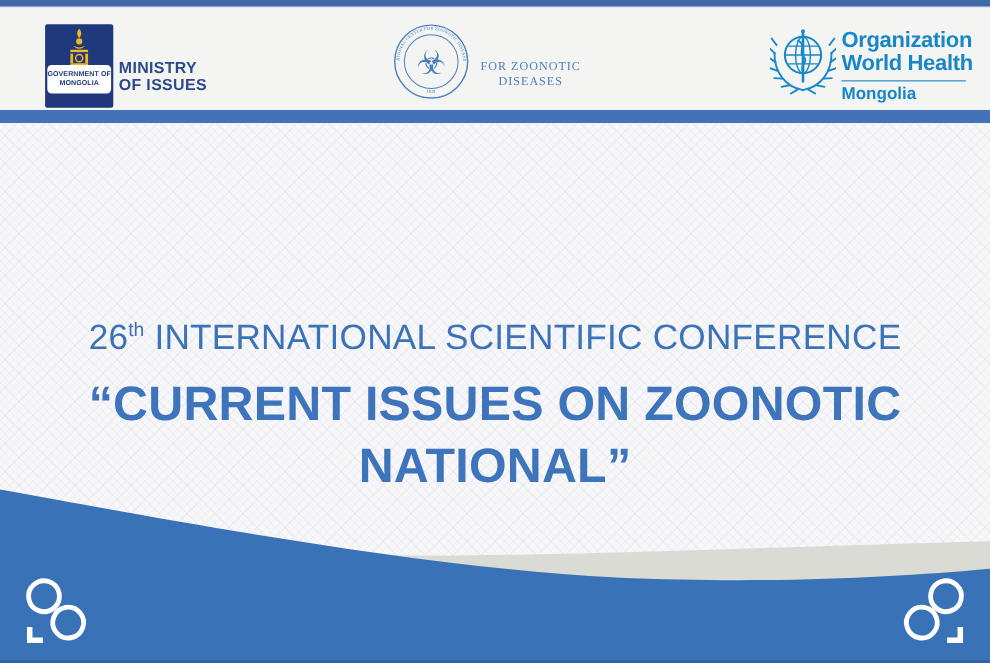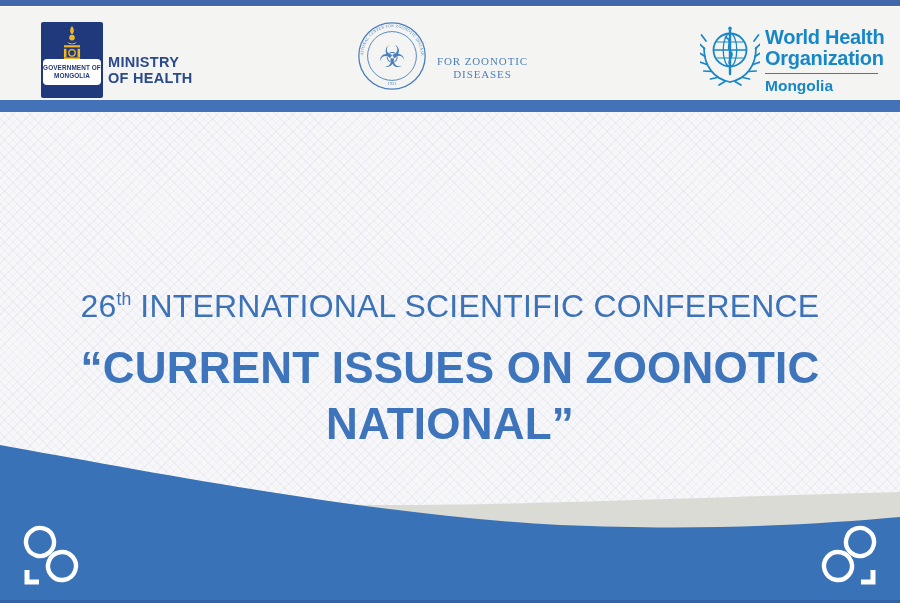--- a/index.html
+++ b/index.html
@@ -124,21 +124,21 @@
         <circle cx="12" cy="30" r="3.6" fill="none" stroke="var(--gold)" stroke-width="1.5"></circle>
         <rect x="3" y="35.2" width="18" height="2.4" fill="var(--gold)"></rect>
       </svg>
       <div class="gov-label">
         <div>GOVERNMENT OF</div>
         <div>MONGOLIA</div>
       </div>
     </div>
     <div class="ministry-name">
       <div>MINISTRY</div>
-      <div>OF HEALTH</div>
+      <div>OF ISSUES</div>
     </div>
 
     <svg class="nczd-seal" width="70" height="70" viewBox="0 0 76 76">
       <circle cx="38" cy="38" r="36" fill="none" stroke="var(--seal-blue)" stroke-width="1.4"></circle>
       <circle cx="38" cy="38" r="26.5" fill="none" stroke="var(--seal-blue)" stroke-width="1"></circle>
       <path id="rim-top" d="M 6.5,38 A 31.5,31.5 0 1 1 69.5,38" fill="none"></path>
       <text font-family="Liberation Serif, serif" font-size="4.3" letter-spacing="0.3" fill="var(--seal-blue)">
         <textPath href="#rim-top" startOffset="50%" text-anchor="middle">NATIONAL CENTER FOR ZOONOTIC DISEASES</textPath>
       </text>
       <text x="38" y="69" text-anchor="middle" font-family="Liberation Serif, serif" font-size="4.8" fill="var(--seal-blue)">1931</text>
@@ -165,22 +165,22 @@
         <ellipse cx="30" cy="28" rx="6.8" ry="16.5" stroke-width="1.3"></ellipse>
         <line x1="13.5" y1="28" x2="46.5" y2="28" stroke-width="1.3"></line>
         <line x1="17" y1="20" x2="43" y2="20" stroke-width="1.1"></line>
         <line x1="17" y1="36" x2="43" y2="36" stroke-width="1.1"></line>
         <line x1="30" y1="7" x2="30" y2="52" stroke-width="2.4"></line>
         <path d="M25.5,15 C34,19 25,25.5 30.5,29.5 C36,33.5 26,38.5 30,42.5" stroke-width="1.7"></path>
       </g>
       <circle cx="30" cy="6.3" r="1.7" fill="var(--who-blue)"></circle>
     </svg>
     <div class="who-name">
+      <div class="who-line">Organization</div>
       <div class="who-line">World Health</div>
-      <div class="who-line">Organization</div>
       <div class="who-rule"></div>
       <div class="who-country">Mongolia</div>
     </div>
 
   </header>
 
   <div class="divider-bar"></div>
 
   <main class="main">
     <h2 class="conf-line"><span>26</span><sup>th</sup><span> INTERNATIONAL SCIENTIFIC CONFERENCE</span></h2>

